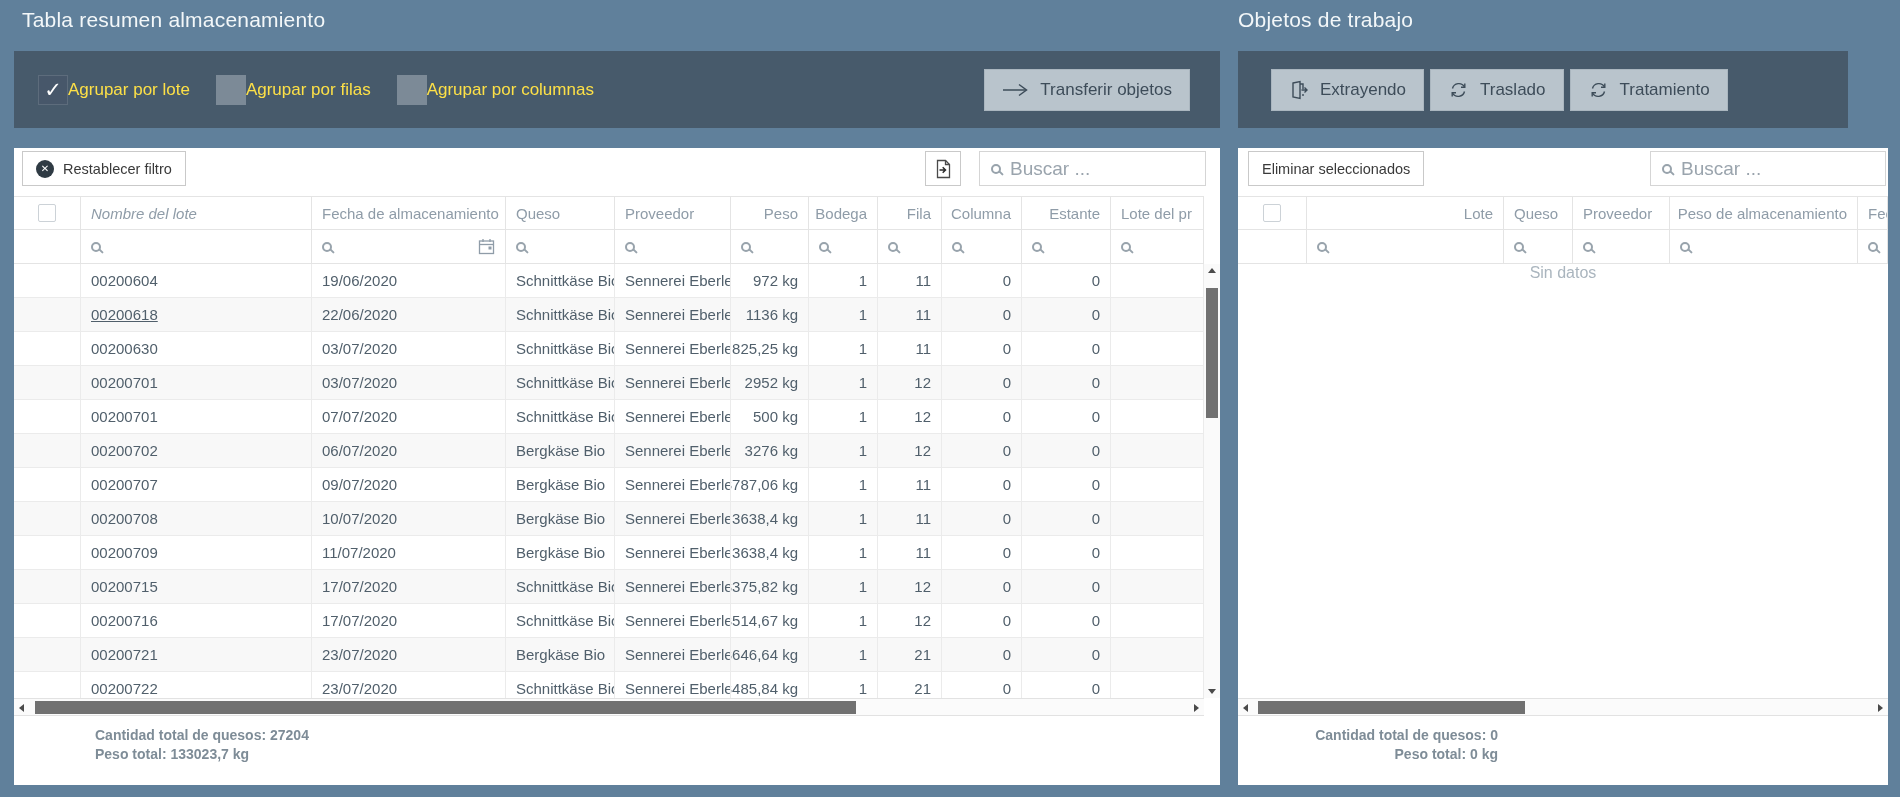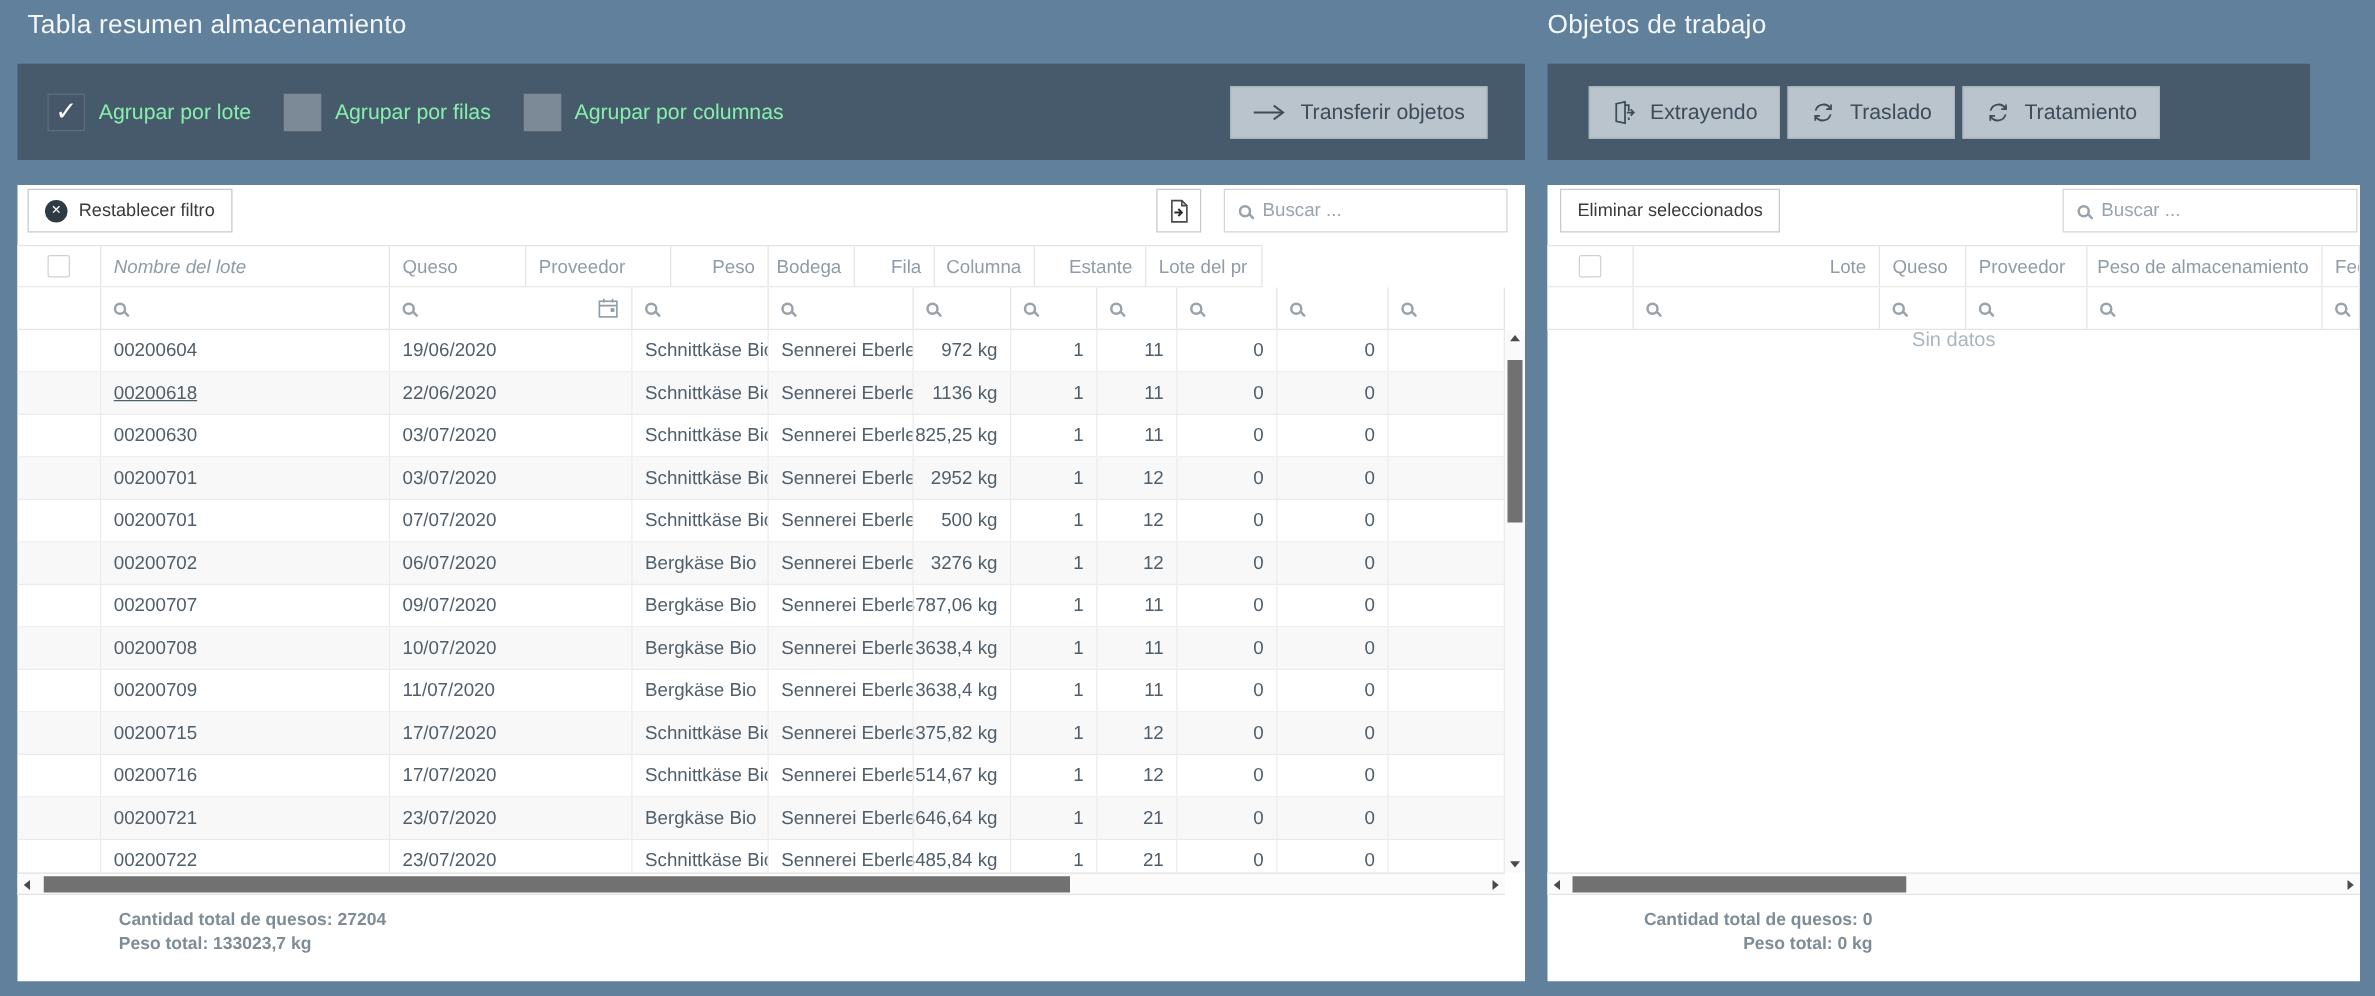--- a/index.html
+++ b/index.html
@@ -7,38 +7,38 @@
   body{background:#60809b;font-family:"Liberation Sans","DejaVu Sans",sans-serif;position:relative;overflow:hidden}
   .title{position:absolute;top:8px;color:#f3f7f9;font-size:21px;font-weight:400;letter-spacing:.2px}
   
   .toolbar{position:absolute;top:51px;height:77px;background:#475a6b;display:flex;align-items:center}
   .left-toolbar{left:14px;width:1206px;padding-left:24px}
   .right-toolbar{left:1238px;width:610px;padding-left:33px}
   .cbgroup{display:flex;align-items:center}
   .cbpair{display:flex;align-items:center;margin-right:26px}
   .tcb{width:30px;height:30px;background:#7c8a97;display:flex;align-items:center;justify-content:center;color:#fff;font-size:21px;font-weight:bold;flex:none;cursor:pointer}
   .tcb.on{background:#47576a;border:1px solid #5d6c7c}
-  .cblabel{color:#86efac;font-size:17px;margin-left:11px;white-space:nowrap}
+  .cblabel{color:#fde047;font-size:17px;white-space:nowrap}
   .gray-btn{background:#b9c4cc;border:1px solid #aab6bf;color:#3d4c59;font-size:17px;font-family:inherit;height:42px;display:flex;align-items:center;gap:11px;padding:0 17px;cursor:pointer;white-space:nowrap}
   .right-toolbar .gray-btn{margin-right:6px}
   .transfer{position:absolute;right:30px;top:18px}
   .bicon{display:flex;align-items:center}
   
   .panel{position:absolute;top:148px;height:637px;background:#fff}
   .left-panel{left:14px;width:1206px}
   .right-panel{left:1238px;width:650px}
   .white-btn{position:absolute;top:3px;height:35px;background:#fff;border:1px solid #c9c9c9;color:#3a3a3a;font-size:14.5px;font-family:inherit;display:flex;align-items:center;gap:9px;padding:0 13px;cursor:pointer;white-space:nowrap}
   .reset{left:8px}
   .delete-sel{left:10px}
   .xcirc{width:18px;height:18px;border-radius:50%;background:#2f3b44;color:#fff;font-size:10px;display:flex;align-items:center;justify-content:center;flex:none}
   .export{left:911px;width:36px;justify-content:center;padding:0}
   .search{position:absolute;top:3px;height:35px;background:#fff;border:1px solid #d5d5d5;display:flex;align-items:center;padding-left:11px;gap:9px}
   .left-search{left:965px;width:227px}
   .right-search{left:412px;width:236px}
-  .search input{border:none;outline:none;font-size:15px;font-family:inherit;color:#555;width:100%;background:transparent}
+  .search input{border:none;outline:none;font-size:19px;font-family:inherit;color:#555;width:100%;background:transparent}
   .search input::placeholder{color:#9aa4ad}
   .mag{display:inline-block;width:10px;height:10px;border:2px solid #98a3ac;border-radius:50%;position:relative;flex:none}
   .mag::after{content:"";position:absolute;width:6px;height:2px;background:#98a3ac;transform:rotate(45deg);right:-5px;bottom:-2px;border-radius:1px}
   
   .thead,.tfilter{position:absolute;left:0;display:flex;background:#fff}
   .thead{top:48px;height:34px;border-top:1px solid #e4e4e4;border-bottom:1px solid #e4e4e4}
   .tfilter{top:82px;height:34px;border-bottom:1px solid #e4e4e4}
   .th,.tf{height:100%;border-right:1px solid #e4e4e4;display:flex;align-items:center;padding:0 10px;flex:none;overflow:hidden}
   .th{color:#8f9ca8;font-size:15px;white-space:nowrap}
   .th.tr{justify-content:flex-end}
@@ -154,20 +154,21 @@
   </button>
   <div class="search left-search">
     <span class="mag"></span>
     <input placeholder="Buscar ..." style="">
   </div>
   <div class="thead" id="lhead">
       <div class="th ccenter" style="width: 67px;">
         <span class="hcb"></span>
       </div>
       <div class="th" style="width: 231px; font-style: italic;">Nombre del lote</div>
+      <div class="th" style="width: 194px;">Fecha de almacenamiento</div>
       <div class="th" style="width: 109px;">Queso</div>
       <div class="th" style="width: 116px;">Proveedor</div>
       <div class="th tr" style="width: 78px;">Peso</div>
       <div class="th tr" style="width: 69px;">Bodega</div>
       <div class="th tr" style="width: 64px;">Fila</div>
       <div class="th tr" style="width: 80px;">Columna</div>
       <div class="th tr" style="width: 89px;">Estante</div>
       <div class="th" style="width: 93px;">Lote del pr</div>
     </div>
   <div class="tfilter" id="lfilter">

